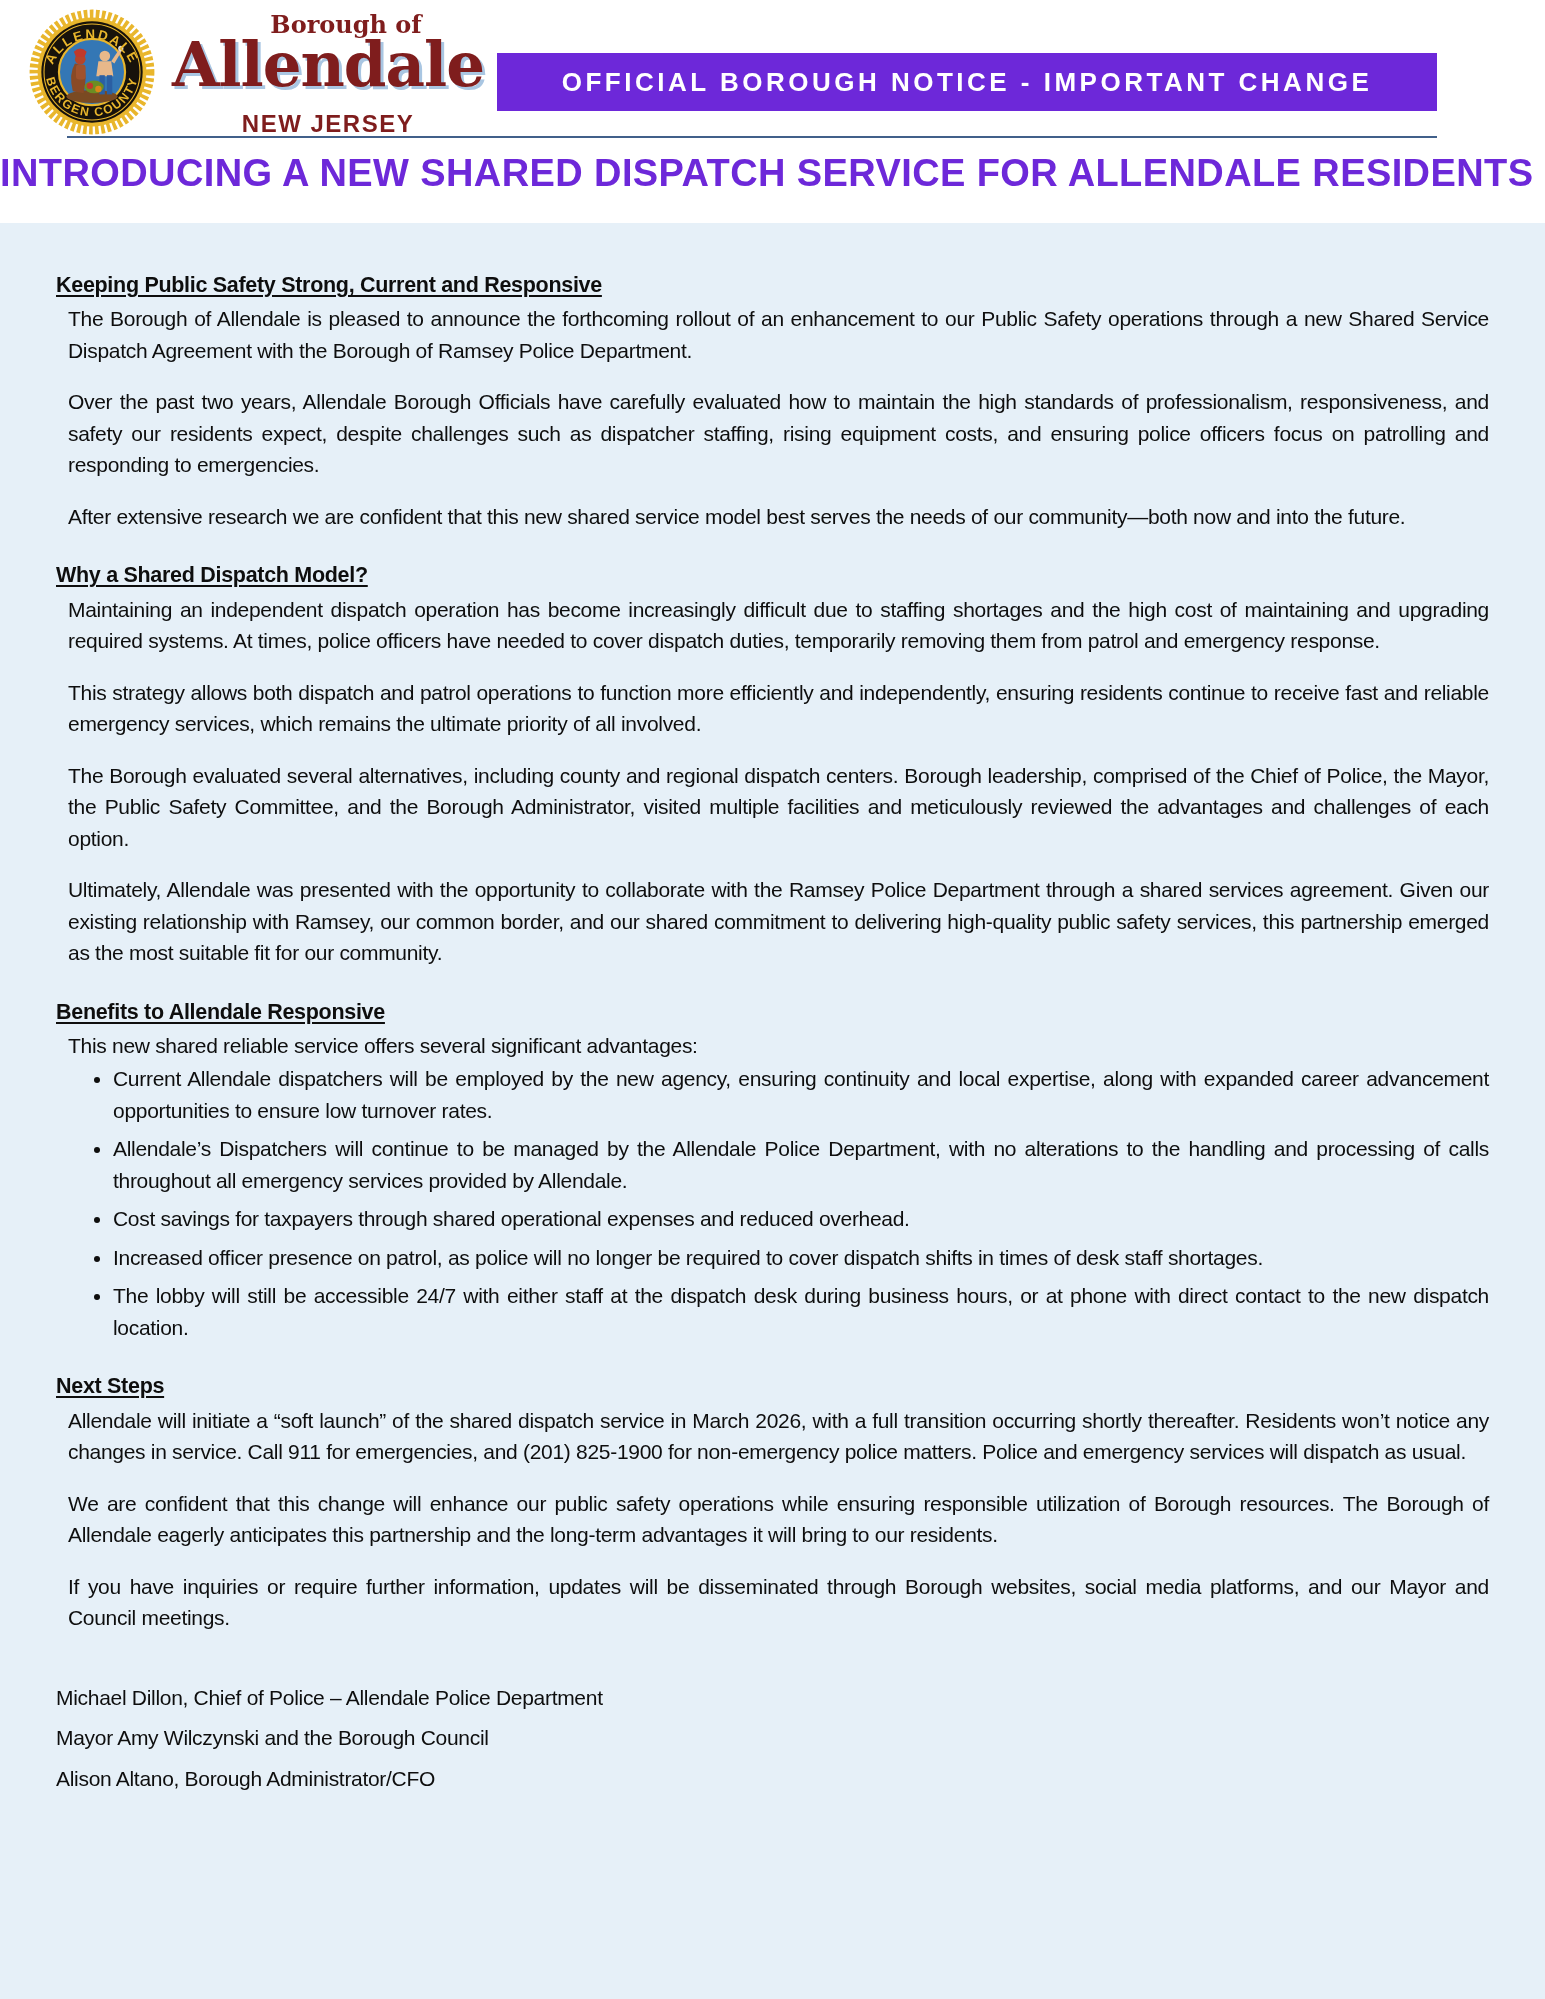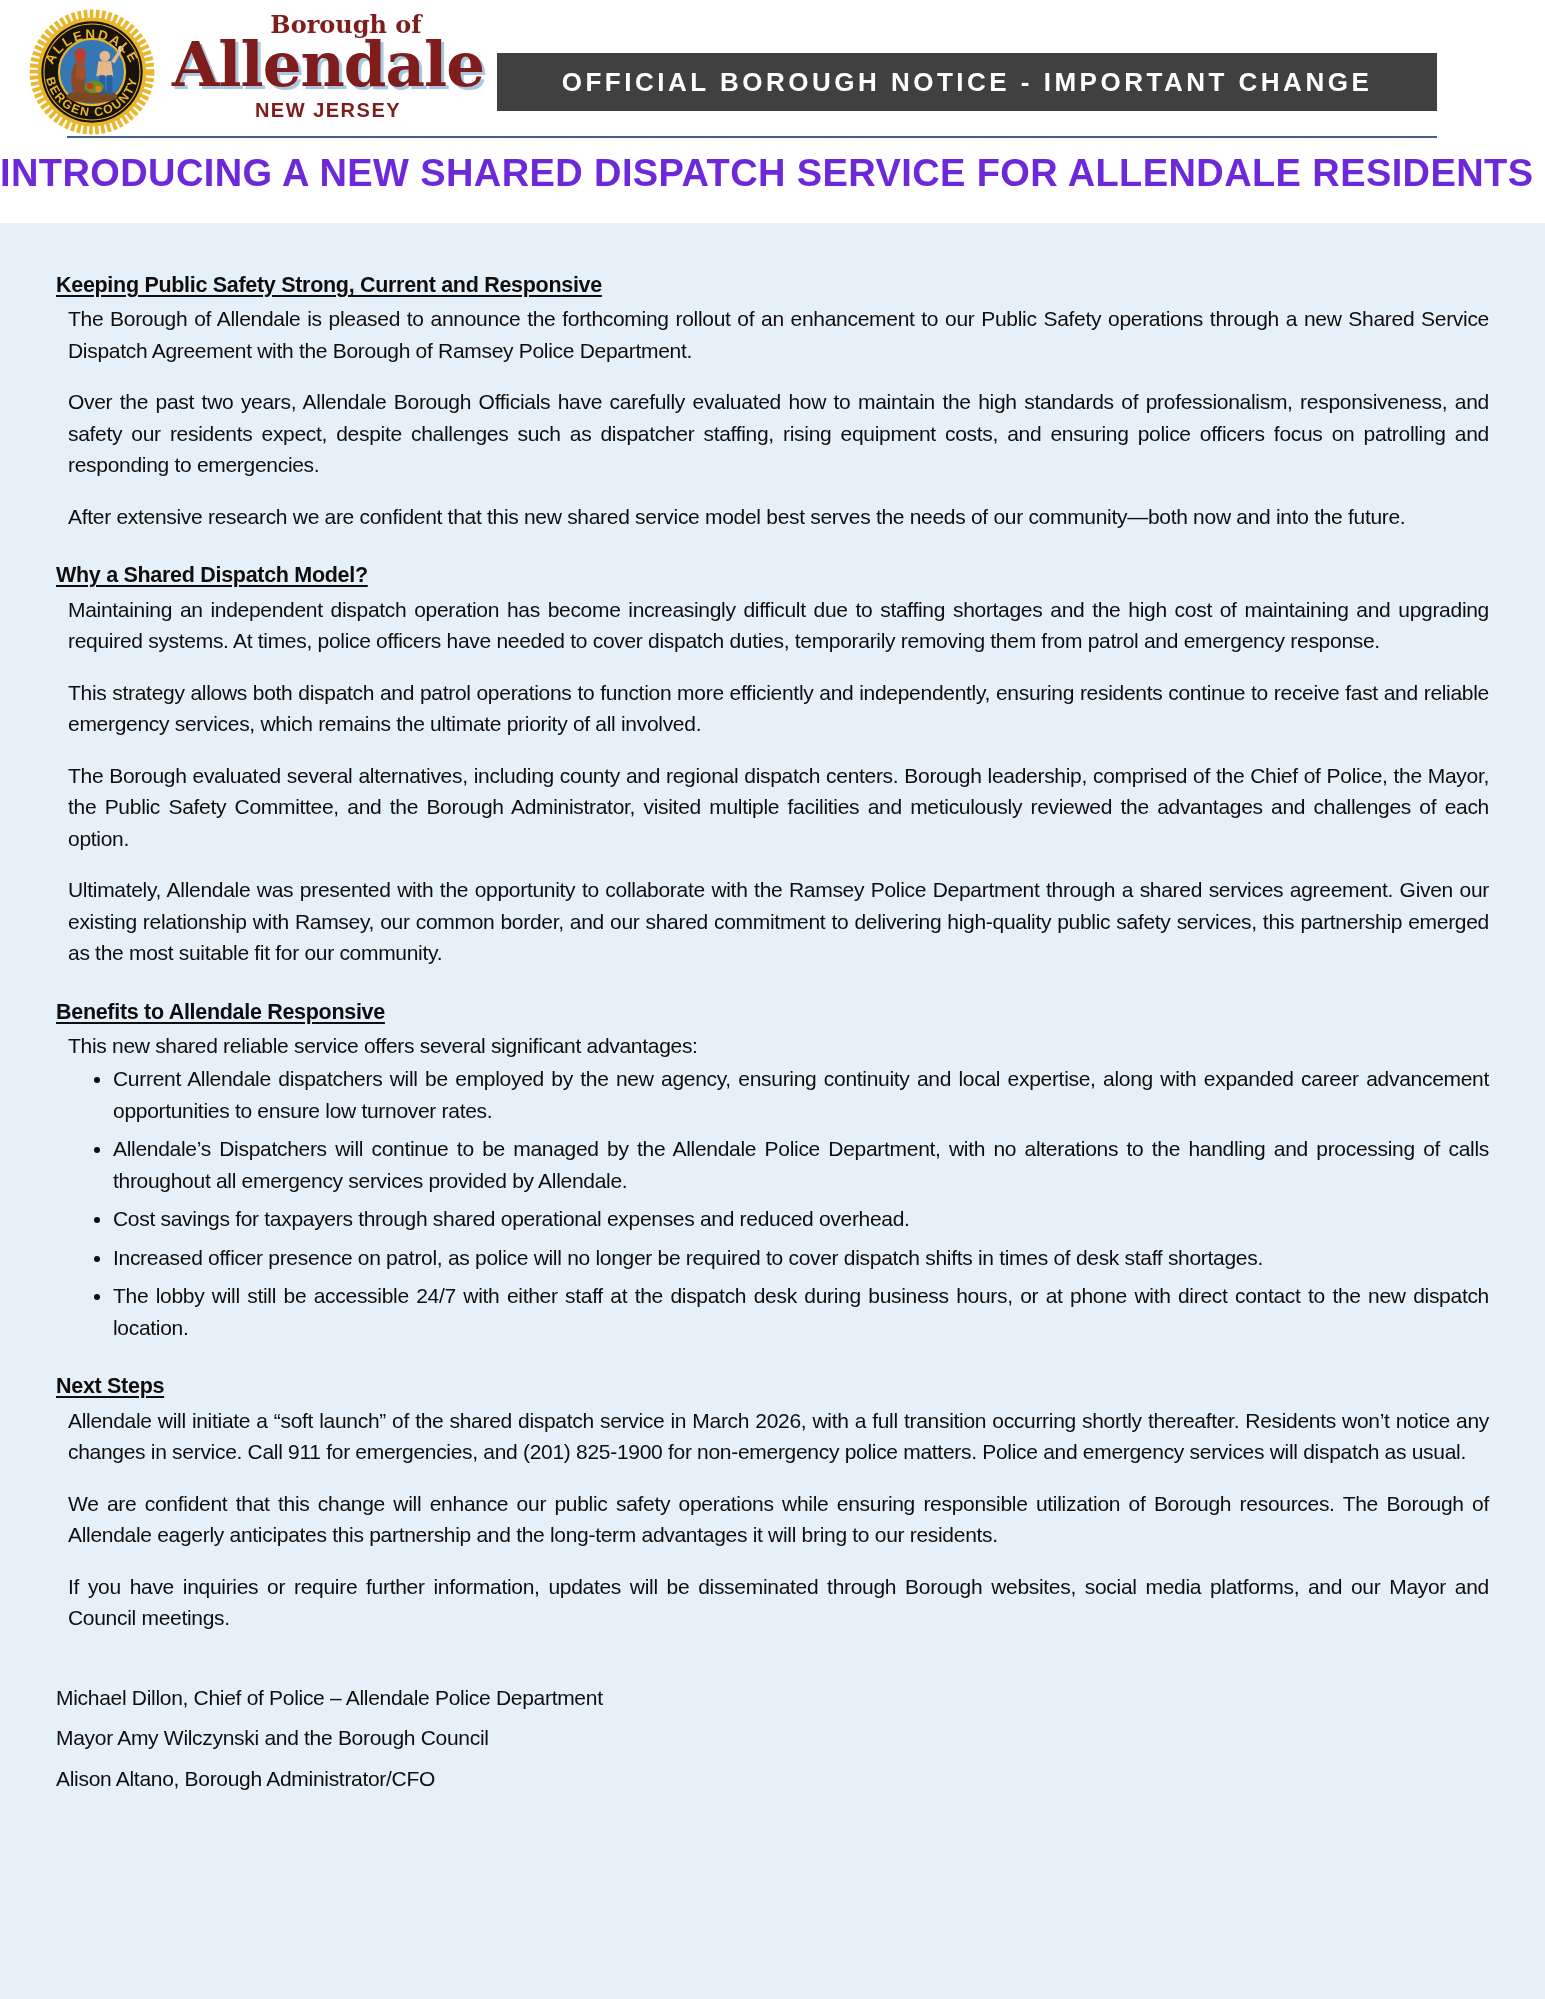--- a/index.html
+++ b/index.html
@@ -22,25 +22,25 @@
   .wordmark .borough-of {
     font-family: "DejaVu Serif", serif; font-weight: bold;
     font-size: 24px; margin-left: 36px; margin-bottom: -6px;
   }
   .wordmark .allendale {
     font-family: "DejaVu Serif", serif; font-weight: bold;
     font-size: 61px; line-height: 1.05; letter-spacing: -1px;
     text-shadow: 3px 3px 0 #a9c6e2;
   }
   .wordmark .new-jersey {
-    font-weight: bold; font-size: 20px; letter-spacing: 1.5px; margin-top: 2px;
+    font-weight: bold; font-size: 24px; letter-spacing: 1.5px; margin-top: 13px;
   }
   .banner {
     position: absolute; left: 497px; top: 53px; width: 940px; height: 58px;
-    background: #404040; color: #ffffff;
+    background: #6d28d9; color: #ffffff;
     display: flex; align-items: center; justify-content: center;
     font-weight: bold; font-size: 26px; letter-spacing: 3.5px;
     white-space: nowrap;
   }
   .header-rule {
     position: absolute; left: 67px; top: 136px; width: 1370px; height: 0;
     border-top: 2px solid #41608a;
   }
   .doc-title {
     position: absolute; left: 0; top: 152px; width: 100%;

